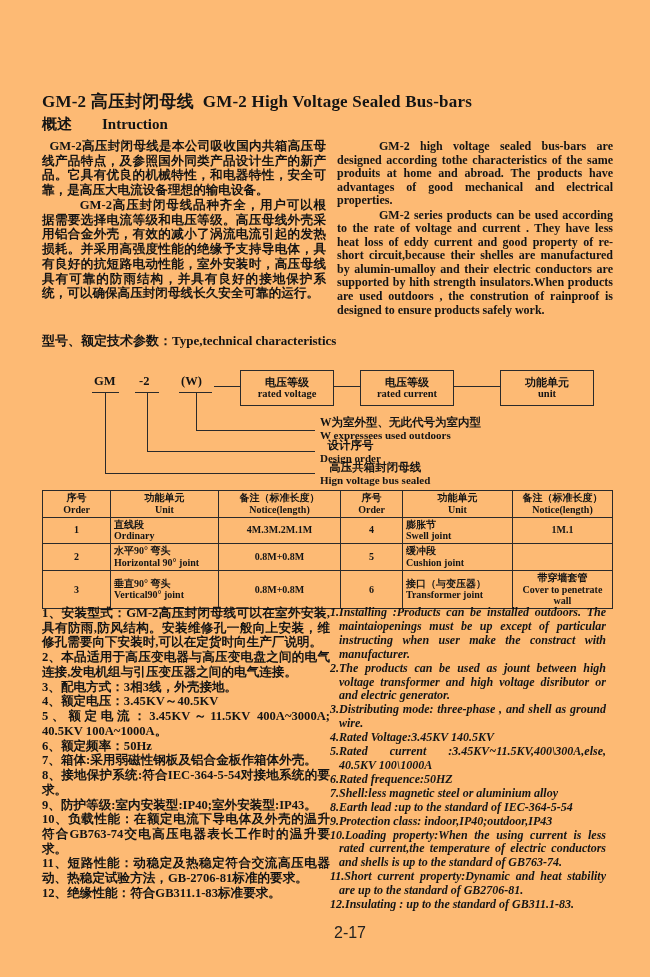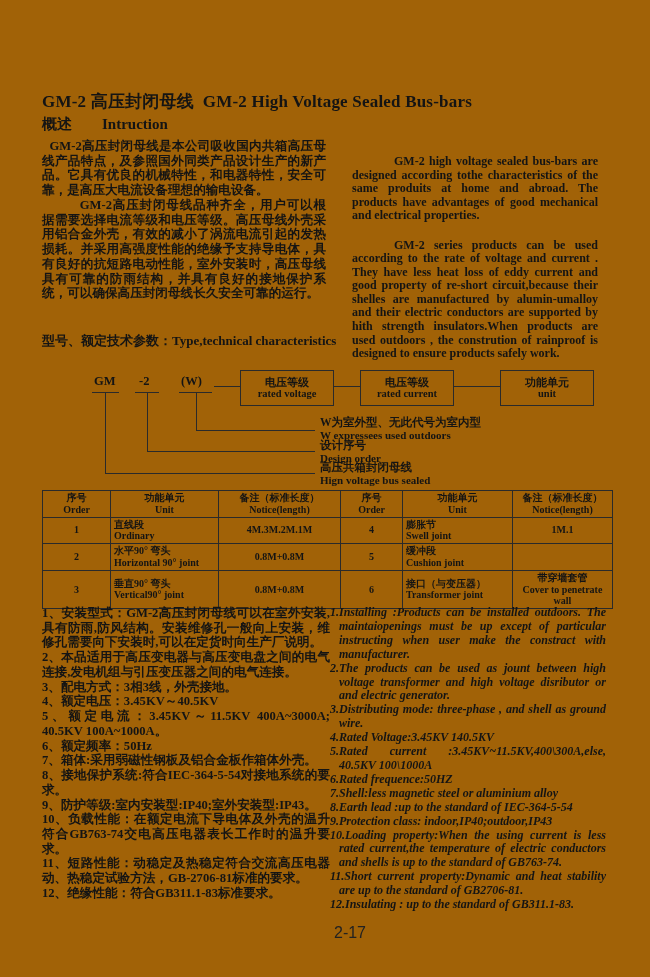--- a/index.html
+++ b/index.html
@@ -1,39 +1,39 @@
 <!DOCTYPE html>
 <html><head>
 <meta charset="utf-8">
 <style>
   html,body{margin:0;padding:0;background:#e8e8e6;}
-  .page{position:relative;width:650px;height:977px;margin:0 auto;background:#a16207;
+  .page{position:relative;width:650px;height:977px;margin:0 auto;background:#fdba74;
         font-family:"Liberation Serif","DejaVu Serif",serif;color:#141414;overflow:hidden;}
   h1.title{position:absolute;left:42px;top:90px;margin:0;font-size:17px;font-weight:700;
            white-space:pre;letter-spacing:.2px;}
   .heading{position:absolute;left:42px;top:115px;font-size:15px;font-weight:700;}
   .heading .en{margin-left:30px;}
   .intro{position:absolute;left:42px;top:139px;width:572px;display:flex;gap:10px;justify-content:flex-end;}
   .intro .colzh{width:284px;}
   .intro .colen{width:278px;}
   .zh-p{margin:0;font-size:12.6px;font-weight:700;line-height:1.17;text-align:justify;}
   .zh-p.p1{text-indent:0.6em;}
   .zh-p.p2{text-indent:3em;}
-  .en-p{margin:16px;font-size:12px;font-weight:700;line-height:1.13;text-align:justify;text-indent:3.5em;}
+  .en-p{margin:1px;font-size:12px;font-weight:700;line-height:1.13;text-align:justify;text-indent:3.5em;}
   .type-line{position:absolute;left:42px;top:332px;font-size:13px;font-weight:700;}
   
   .diagram{position:absolute;left:0;top:358px;width:650px;height:132px;}
   .code-tok{position:absolute;top:16px;font-size:12.5px;font-weight:700;}
   .dline{position:absolute;background:#2a2a2a;}
   .dbox{position:absolute;top:12px;width:92px;height:34px;border:1px solid #2a2a2a;
         display:flex;flex-direction:column;align-items:center;justify-content:center;line-height:1.1;}
   .dbox .zh{font-size:11px;font-weight:700;}
   .dbox .en{font-size:10.5px;font-weight:700;}
   .legend{position:absolute;left:320px;line-height:1.12;}
-  .legend .zh{font-size:11.5px;font-weight:700;display:block;}
+  .legend .zh{font-size:11.5px;font-weight:700;display:block;text-align:center;}
   .legend .en{font-size:11px;font-weight:700;display:block;}
   
   table.spec{position:absolute;left:42px;top:490px;width:570px;border-collapse:collapse;
              table-layout:fixed;}
   table.spec td,table.spec th{border:1px solid #2a2a2a;padding:1px 3px;vertical-align:middle;
              font-size:10px;line-height:1.18;font-weight:700;}
   th .h-zh{display:block;} th .h-en{display:block;font-weight:700;}
   td.center,th{text-align:center;}
   td.unit{text-align:left;padding-left:6px;}
   .c-en{display:block;}

